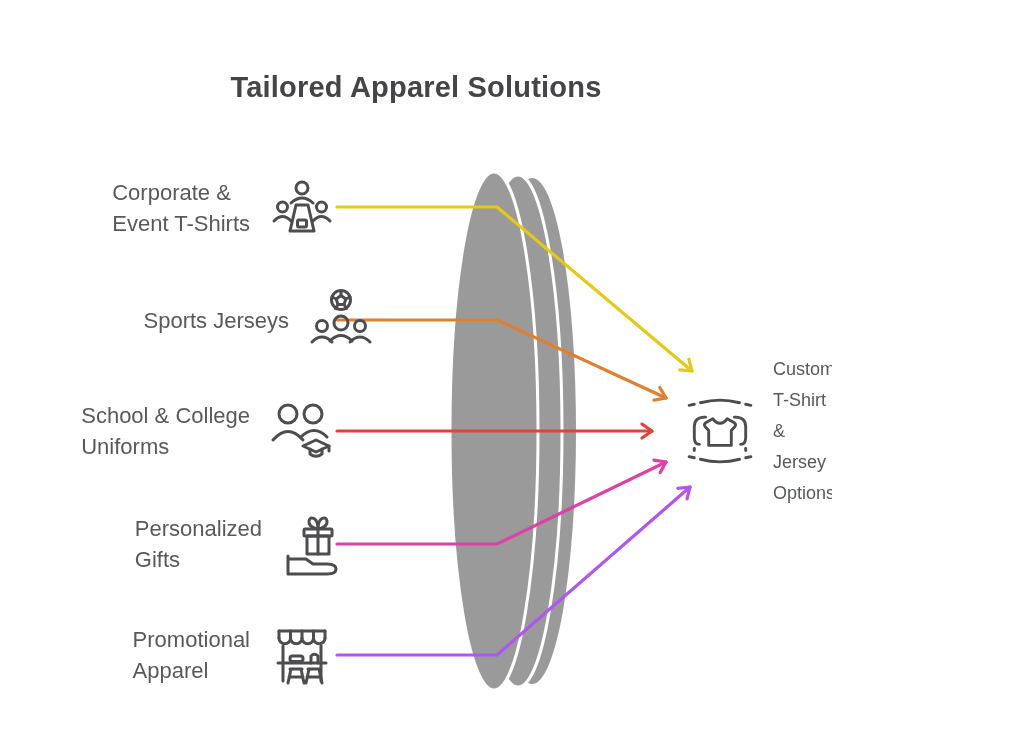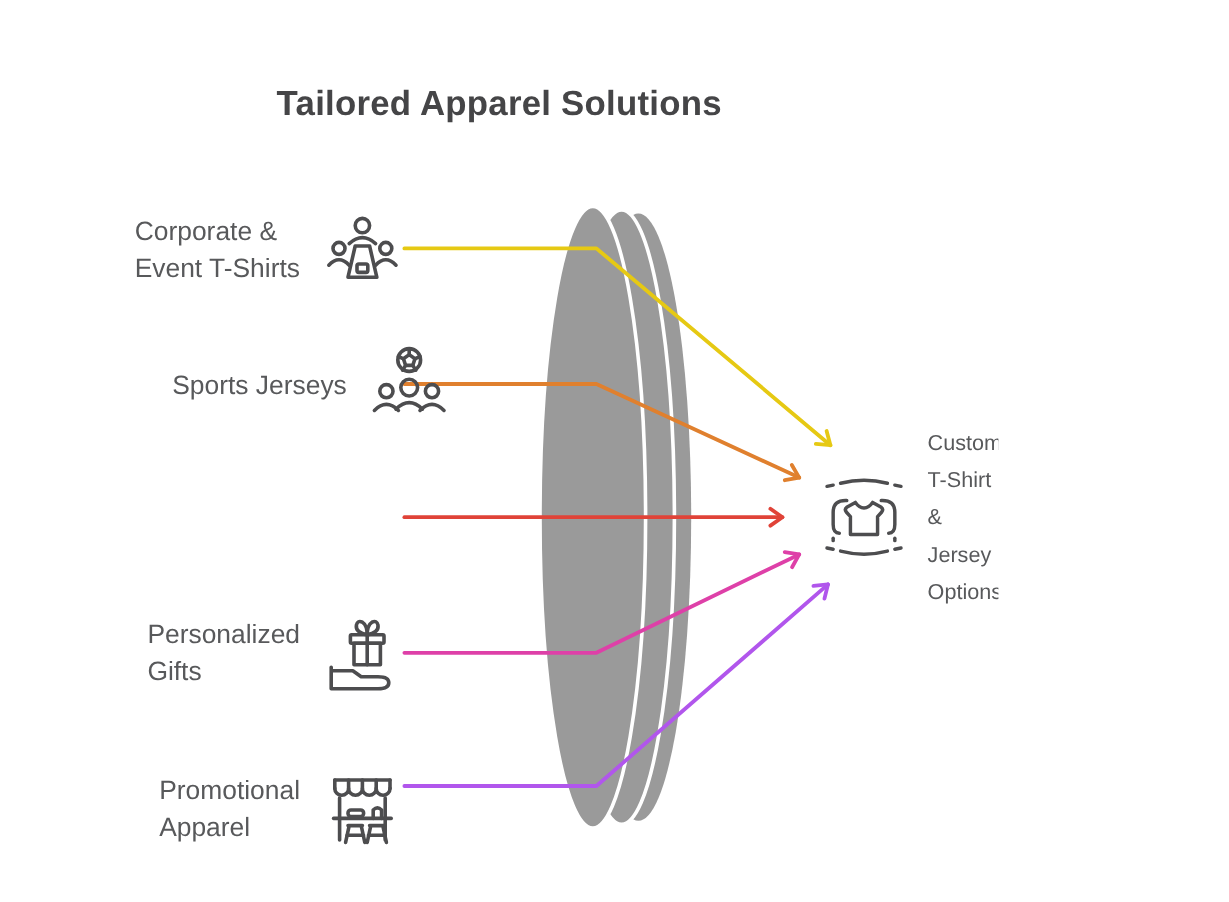--- a/index.html
+++ b/index.html
@@ -16,22 +16,22 @@
     position:absolute;left:0;width:334px;display:flex;align-items:center;
     justify-content:flex-end;gap:20px;
   }
   .item .label{
     font-size:22px;line-height:31px;text-align:left;color:#58595b;white-space:pre-line;
   }
   .icon-box{flex:0 0 64px;width:64px;height:64px;}
   .item-1{top:176px;height:64px;}
   .item-2{top:288px;height:64px;padding-left:39px;}
   .item-3{top:399px;height:64px;}
-  .item-4{top:512px;height:64px;}
-  .item-5{top:642px;height:64px;}
+  .item-4{top:512px;height:64px;padding-left:12px;}
+  .item-5{top:623px;height:64px;}
   .output{
     position:absolute;left:683px;top:394px;display:flex;align-items:center;gap:16px;height:74px;
   }
   .output .icon-box{flex:0 0 74px;width:74px;height:74px;}
   .output .label{
     font-size:18px;line-height:31px;text-align:left;color:#58595b;white-space:pre-line;
   }
 </style>
 </head>
 <body>
@@ -105,20 +105,37 @@
           <path d="M21,53 Q32,42 43,53"></path>
           <circle cx="13" cy="38" r="5.5"></circle>
           <path d="M3,54 Q13,44 23,54"></path>
           <circle cx="51" cy="38" r="5.5"></circle>
           <path d="M41,54 Q51,44 61,54"></path>
         </g>
       </svg>
     </span>
   </div>
 
+  <div class="item item-3">
+    <div class="label">School &amp; College
+Uniforms</div>
+    <span class="icon-box">
+      <svg width="64" height="64" viewBox="0 0 64 64">
+        <g fill="none" stroke-width="3" stroke-linecap="round" stroke-linejoin="round" stroke="#4d4d4f">
+          <circle cx="18" cy="15" r="9"></circle>
+          <path d="M3,41 Q18,24 33,41"></path>
+          <circle cx="43" cy="15" r="9"></circle>
+          <path d="M31,38 Q44,25 57,38"></path>
+          <path d="M33,47 L46,41 L59,47 L46,53 Z"></path>
+          <path d="M40,50 L40,55 Q46,59.5 52,55 L52,50"></path>
+          <path d="M59,47 L59,52"></path>
+        </g>
+      </svg>
+    </span>
+  </div>
 
   <div class="item item-4">
     <div class="label">Personalized
 Gifts</div>
     <span class="icon-box">
       <svg width="64" height="64" viewBox="0 0 64 64">
         <g fill="none" stroke-width="3" stroke-linecap="round" stroke-linejoin="round" stroke="#4d4d4f">
           <rect x="22" y="17" width="28" height="7" rx="1"></rect>
           <rect x="25" y="24" width="22" height="18"></rect>
           <path d="M36,17 L36,42"></path>

